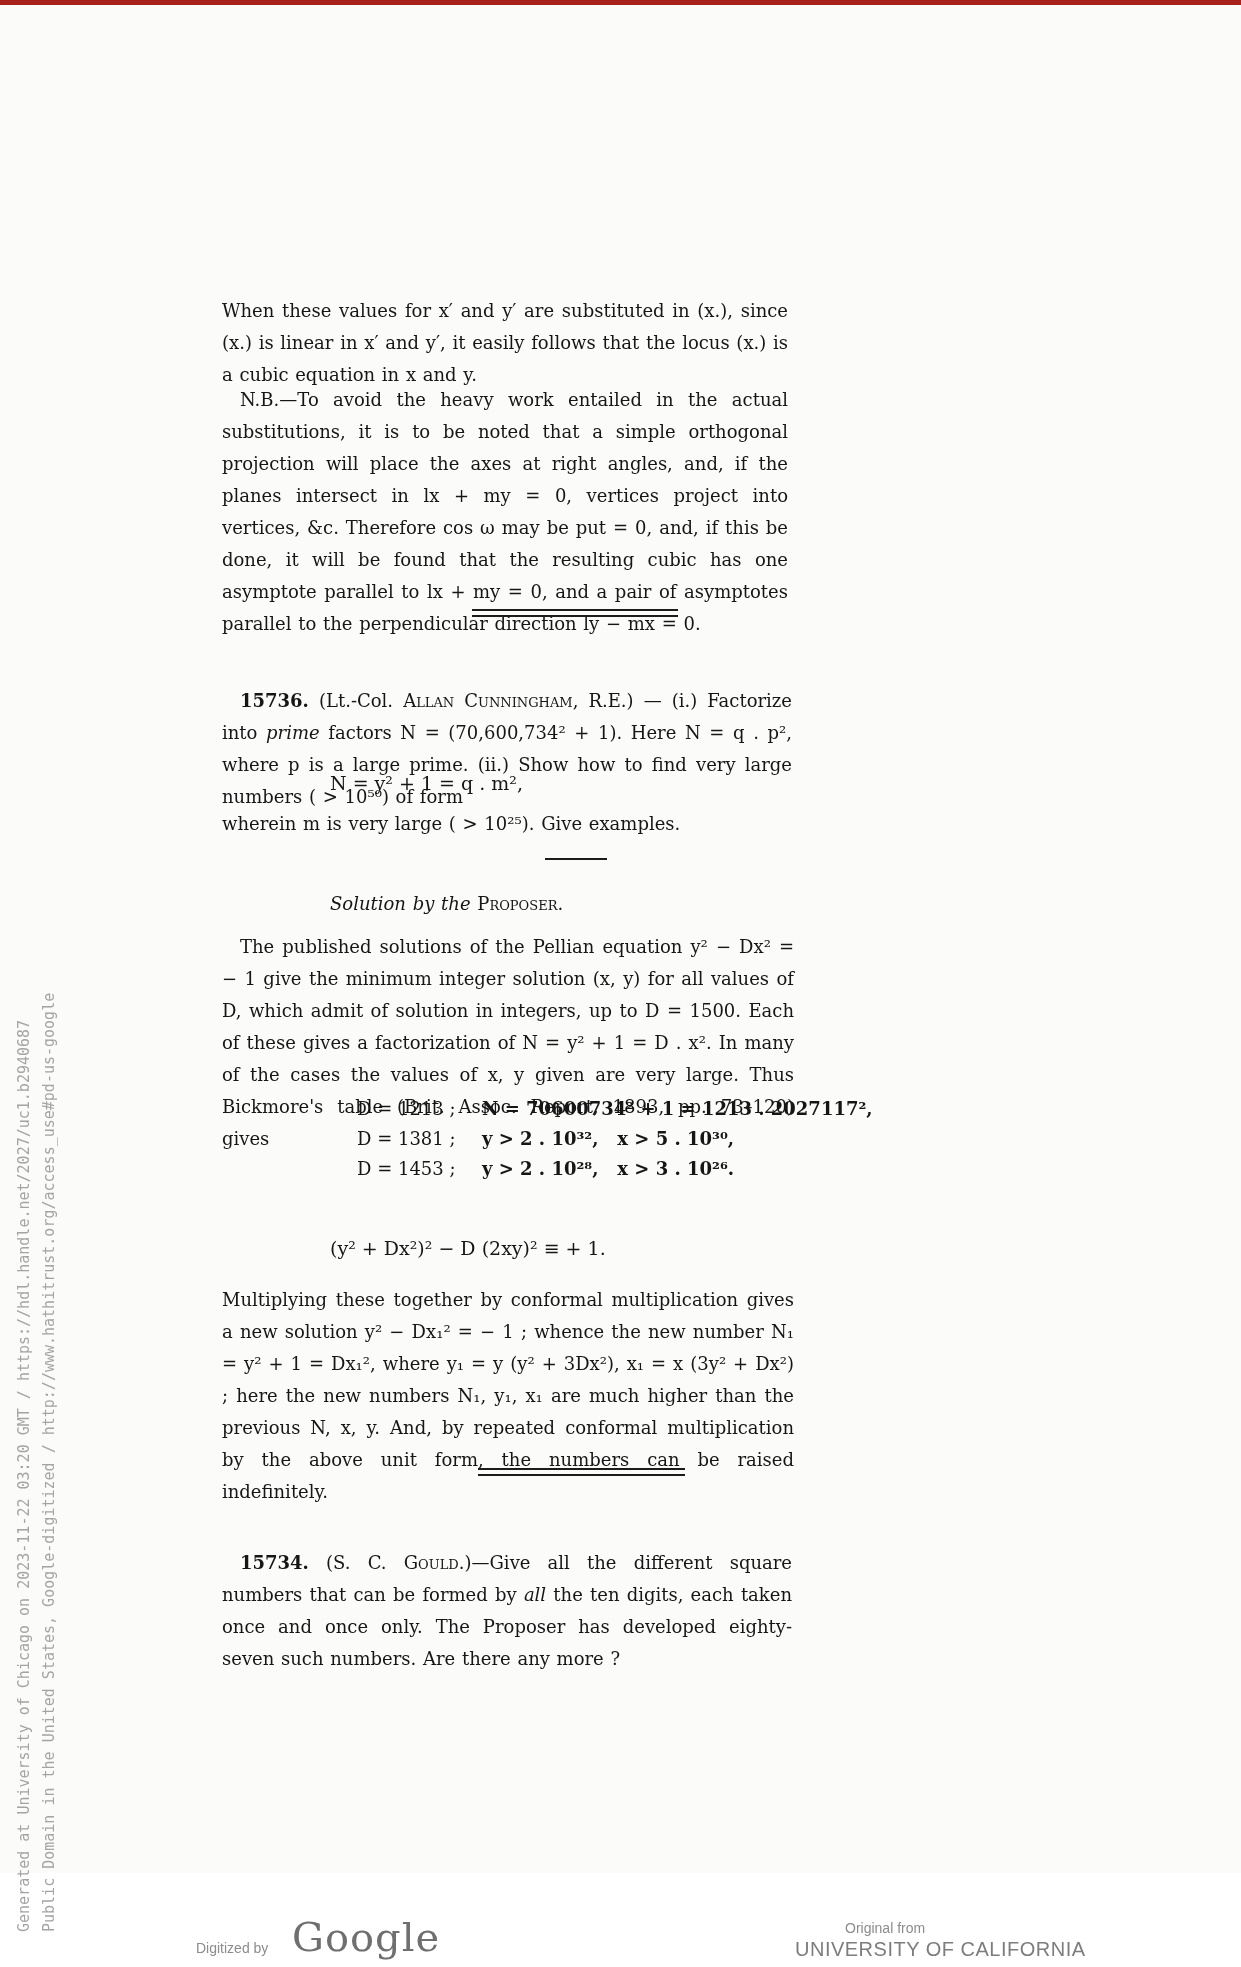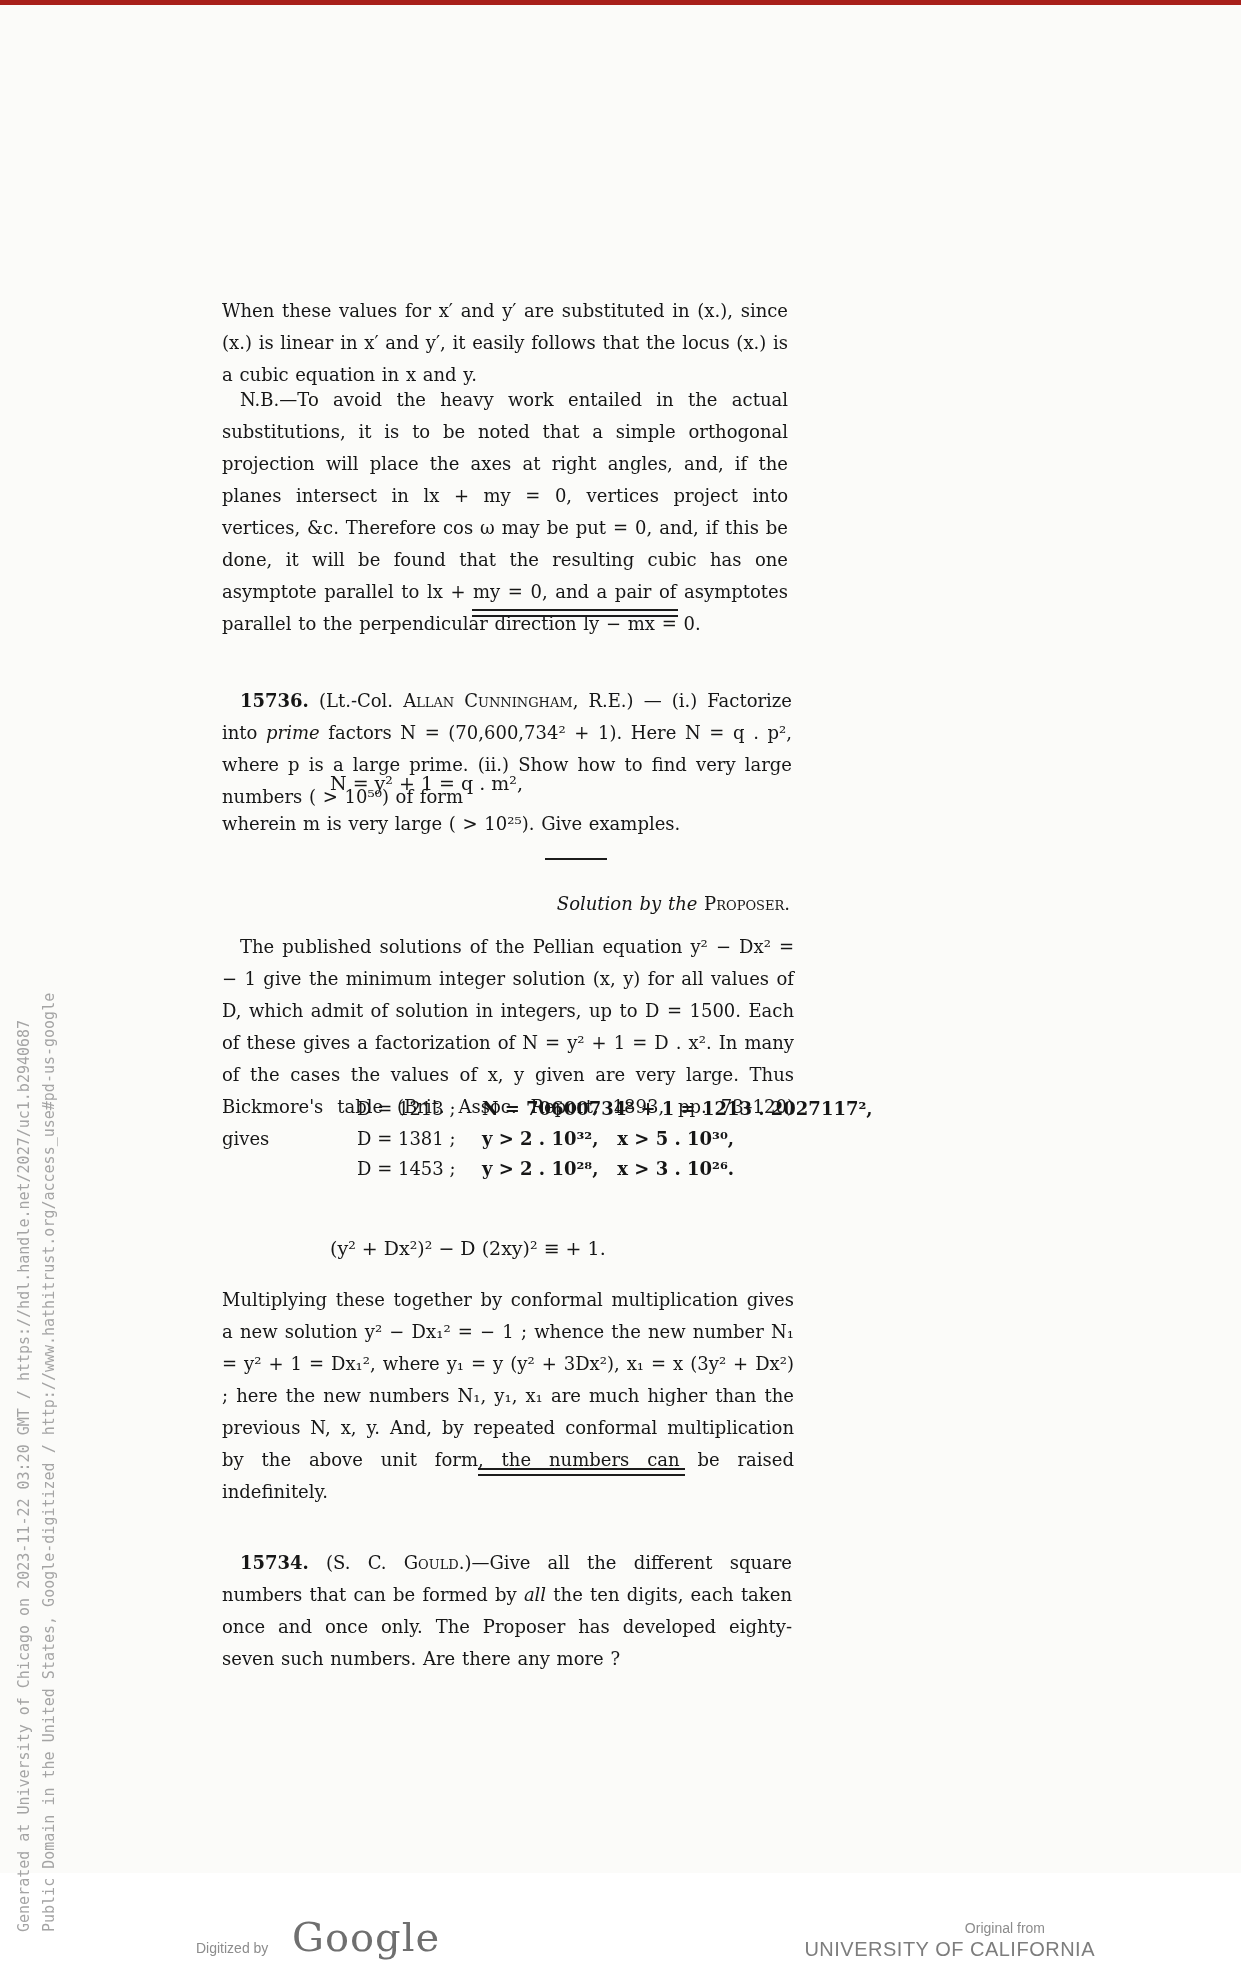--- a/index.html
+++ b/index.html
@@ -6,21 +6,21 @@
   .page {
     position:relative; width:1241px; height:1967px;
     background:#ffffff; overflow:hidden;
     font-family:"DejaVu Serif", serif; color:#161616;
   }
   .scan-area { position:absolute; left:0; top:5px; width:1241px; height:1868px; background:#fbfbf9; }
   .top-bar { position:absolute; left:0; top:0; width:1241px; height:5px; background:#a8201a; }
   .abs { position:absolute; }
   .body-text { font-size:18px; line-height:32px; text-align:justify; word-spacing:1px; }
   .indent { text-indent:18px; }
-  .center { text-align:right; }
+  .center { text-align:left; }
   .sc { font-variant:small-caps; }
   .it { font-style:italic; }
   .b  { font-weight:bold; }
   .page-num { font-size:26px; font-weight:bold; text-align:center; }
   .equation { font-size:19px; text-align:left; }
   .rule-double { border-top:2px solid #1c1c1c; border-bottom:2px solid #1c1c1c; height:4px; }
   .rule-single { border-top:2px solid #1c1c1c; height:0; }
   .trow { display:flex; height:30px; font-size:18px; }
   .td1 { width:125px; }
   .td2 { white-space:pre;font-weight:bold; }

